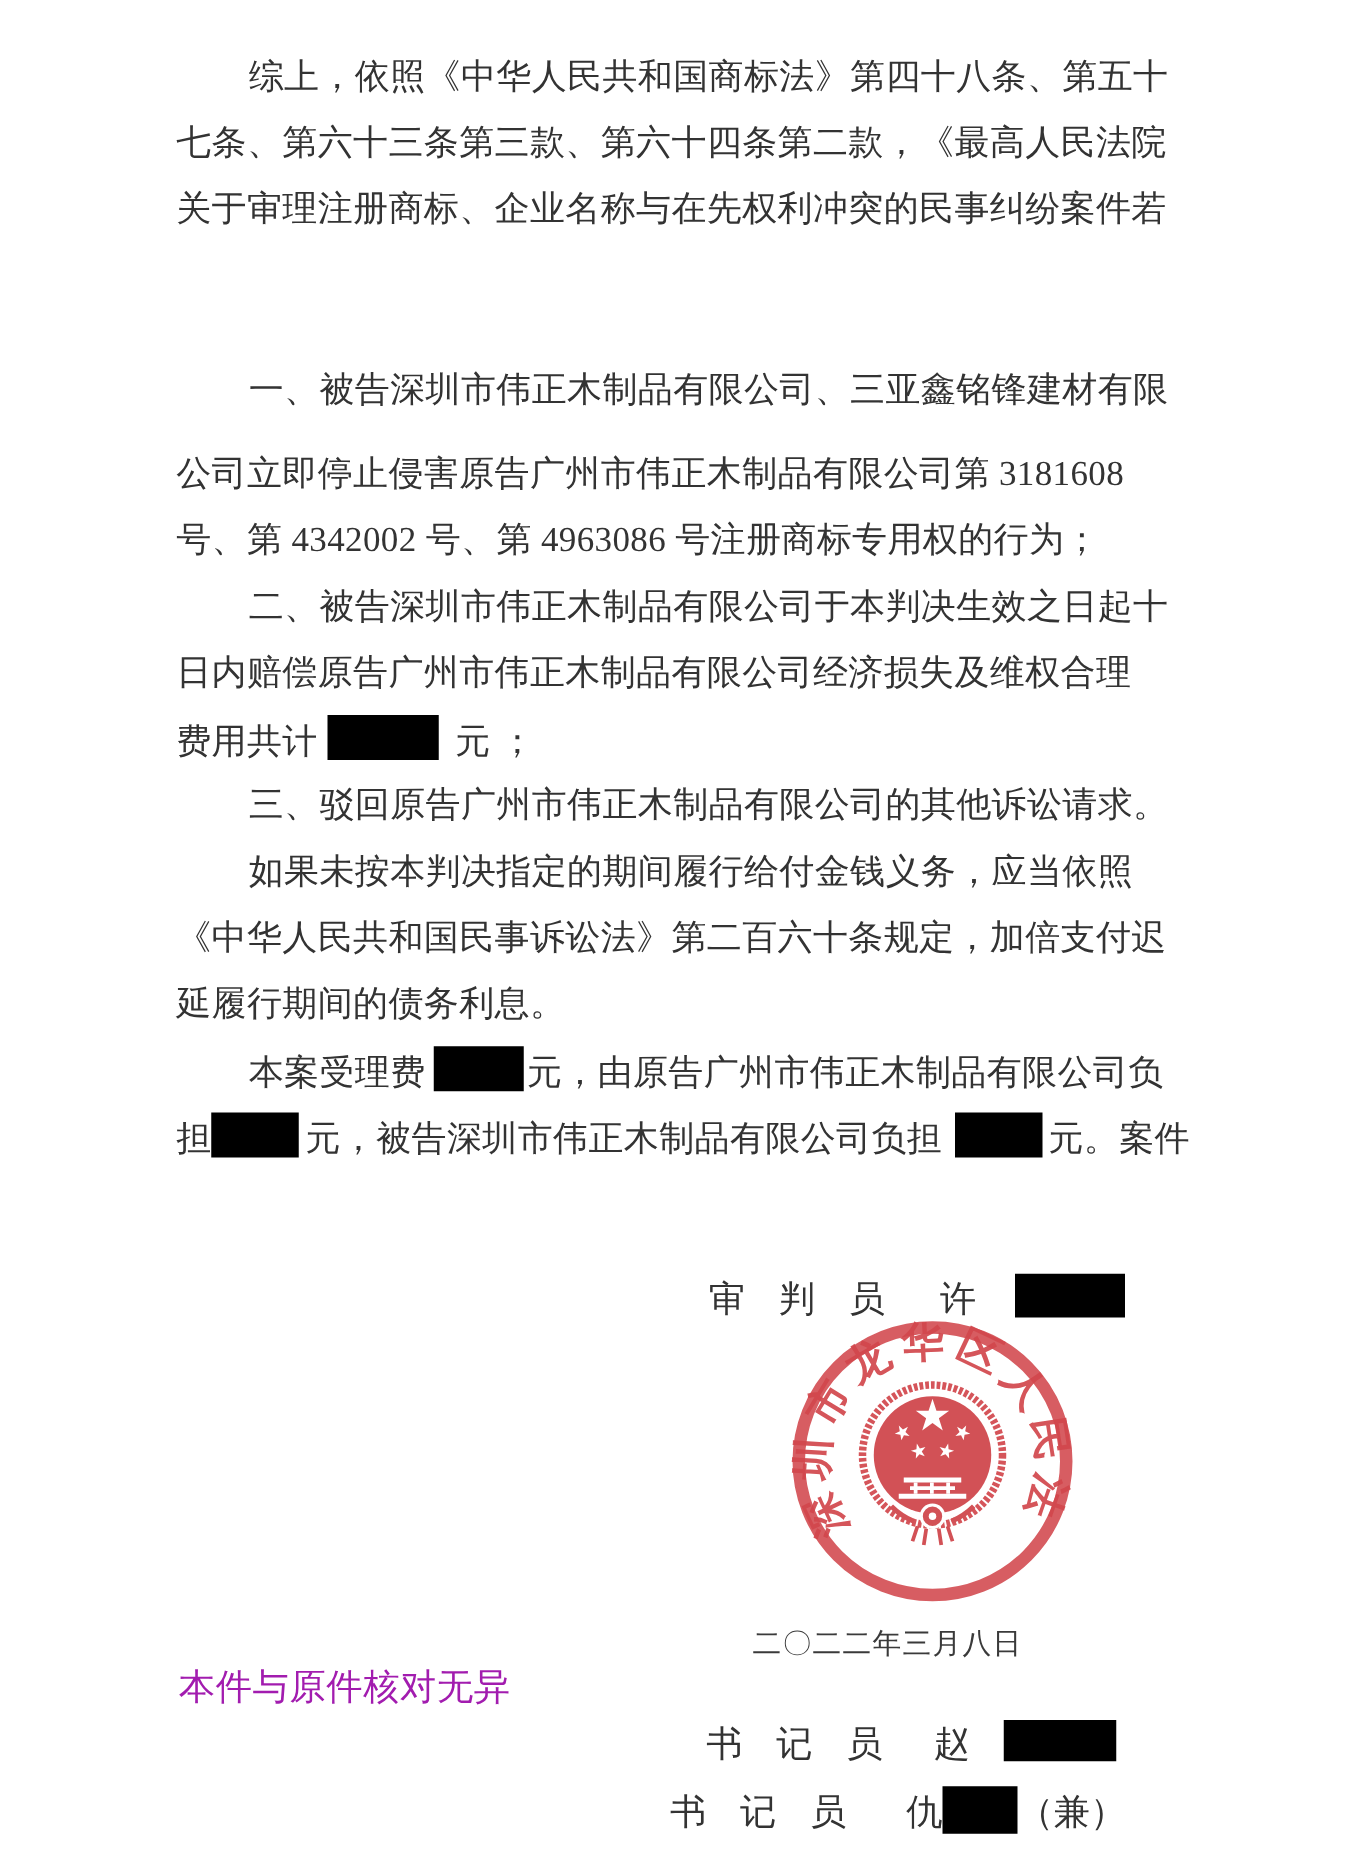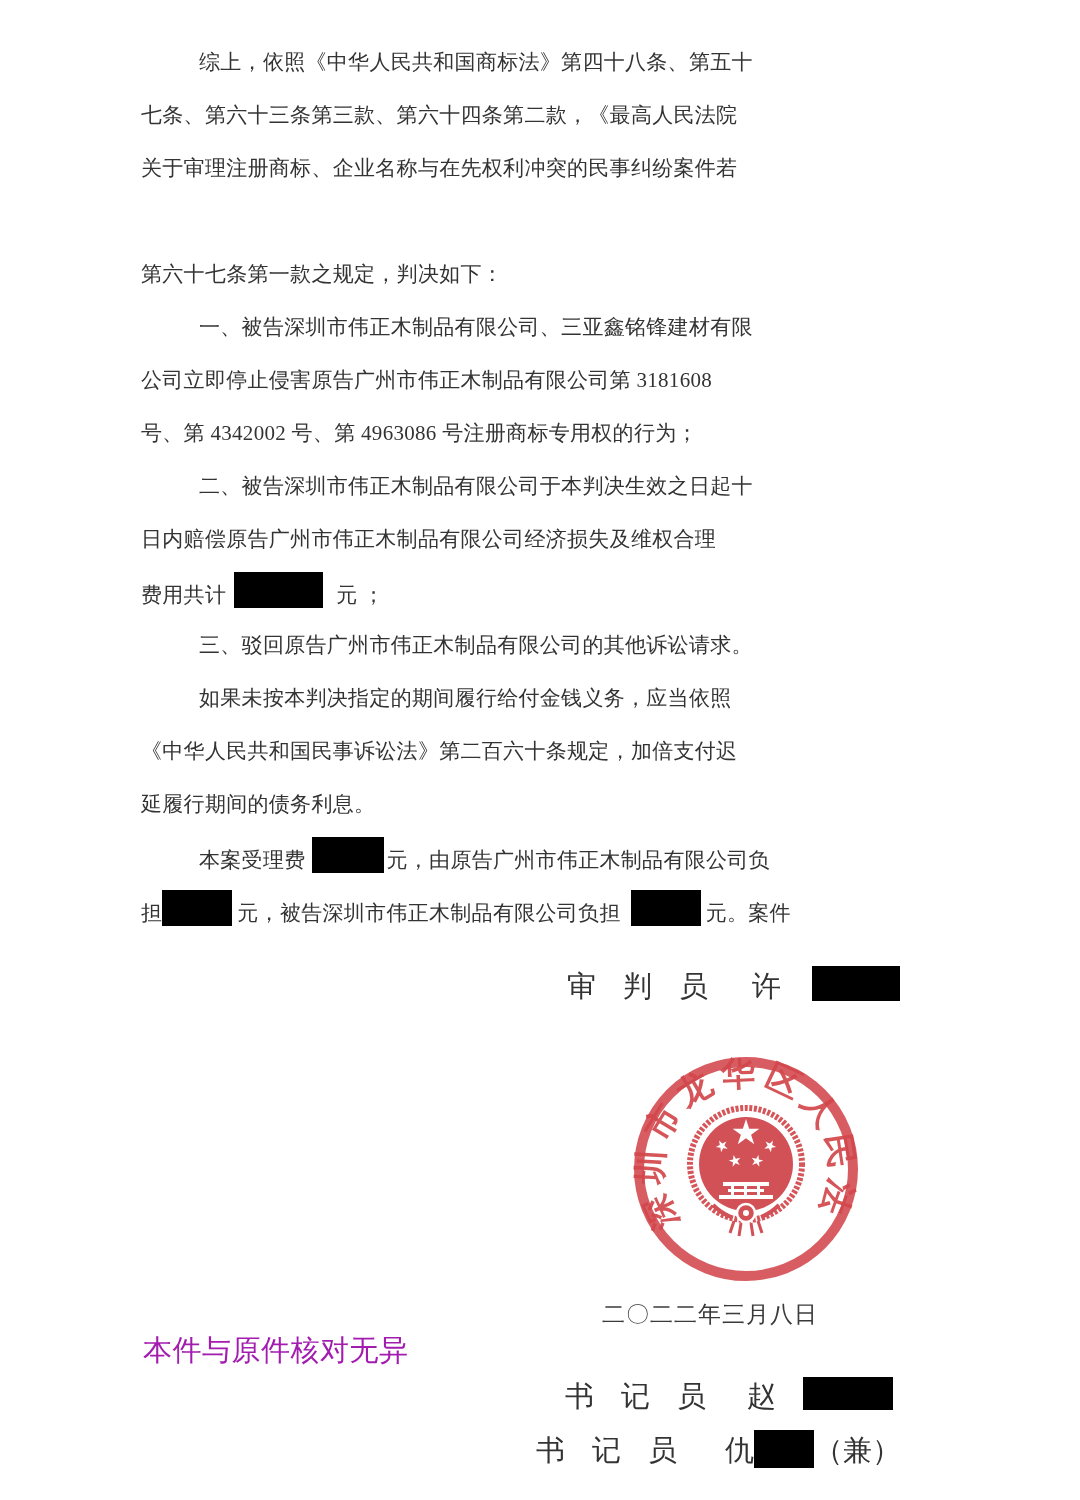--- a/index.html
+++ b/index.html
@@ -7,21 +7,21 @@
     position:relative;
     width:1080px;height:1500px;
     background:#ffffff;
     overflow:hidden;
     font-family:"Liberation Serif","DejaVu Serif",serif;
     color:#333333;
   }
   .bl{
     position:absolute;
     height:40px;line-height:40px;
-    font-size:21px;
+    font-size:28px;
     letter-spacing:0.3px;
     white-space:nowrap;
     color:#333333;
   }
   .redact{
     display:inline-block;
     background:#000000;
     height:36px;
     vertical-align:-6px;
   }
@@ -66,41 +66,40 @@
   }
 </style>
 </head>
 <body>
 
 <div class="page">
 
   <div class="bl" style="top:42px;left:199px"><span>综上，依照《中华人民共和国商标法》第四十八条、第五十</span></div>
   <div class="bl" style="top:95px;left:141px"><span>七条、第六十三条第三款、第六十四条第二款，《最高人民法院</span></div>
   <div class="bl" style="top:148px;left:141px"><span>关于审理注册商标、企业名称与在先权利冲突的民事纠纷案件若</span></div>
-  <div class="bl" style="top:254px;left:141px"><span>第六十七条第一款之规定，判决如下：</span></div>
-  <div class="bl" style="top:307px;left:199px"><span>一、被告深圳市伟正木制品有限公司、三亚鑫铭锋建材有限</span></div>
+  <div class="bl" style="top:293px;left:199px"><span>一、被告深圳市伟正木制品有限公司、三亚鑫铭锋建材有限</span></div>
   <div class="bl" style="top:360px;left:141px"><span>公司立即停止侵害原告广州市伟正木制品有限公司第 3181608</span></div>
   <div class="bl" style="top:413px;left:141px"><span>号、第 4342002 号、第 4963086 号注册商标专用权的行为；</span></div>
   <div class="bl" style="top:466px;left:199px"><span>二、被告深圳市伟正木制品有限公司于本判决生效之日起十</span></div>
   <div class="bl" style="top:519px;left:141px"><span>日内赔偿原告广州市伟正木制品有限公司经济损失及维权合理</span></div>
   <div class="bl" style="top:572px;left:141px">
     <span>费用共计</span><span class="redact r-l11"></span><span>元 ；</span>
   </div>
   <div class="bl" style="top:625px;left:199px"><span>三、驳回原告广州市伟正木制品有限公司的其他诉讼请求。</span></div>
   <div class="bl" style="top:678px;left:199px"><span>如果未按本判决指定的期间履行给付金钱义务，应当依照</span></div>
   <div class="bl" style="top:731px;left:141px"><span>《中华人民共和国民事诉讼法》第二百六十条规定，加倍支付迟</span></div>
   <div class="bl" style="top:784px;left:141px"><span>延履行期间的债务利息。</span></div>
   <div class="bl" style="top:890px;left:141px">
     <span>担</span><span class="redact r-l17a"></span><span>元，被告深圳市伟正木制品有限公司负担</span><span class="redact r-l17b"></span><span>元。案件</span>
   </div>
   <div class="bl" style="top:837px;left:199px">
     <span>本案受理费</span><span class="redact r-l16"></span><span>元，由原告广州市伟正木制品有限公司负</span>
   </div>
 
-  <div class="sig-line" style="top:965px;left:567px">
+  <div class="sig-line" style="top:1019px;left:567px">
     <span class="sig-title">审判员</span><span class="judge-name">许</span><span class="redact r-judge"></span>
   </div>
 
   <svg class="seal" viewBox="0 0 230 230">
     <defs>
       <path id="seal-arc" d="M 50.7 168 A 84 84 0 1 1 179.3 168" fill="none"></path>
       <path id="star5" d="M0,-14 L3.15,-4.33 L13.31,-4.33 L5.09,1.65 L8.23,11.33 L0,5.35 L-8.23,11.33 L-5.09,1.65 L-13.31,-4.33 L-3.15,-4.33 Z"></path>
     </defs>
 
     <circle cx="115" cy="114" r="107" fill="none" stroke="#d2474c" stroke-width="10" opacity="0.88"></circle>

